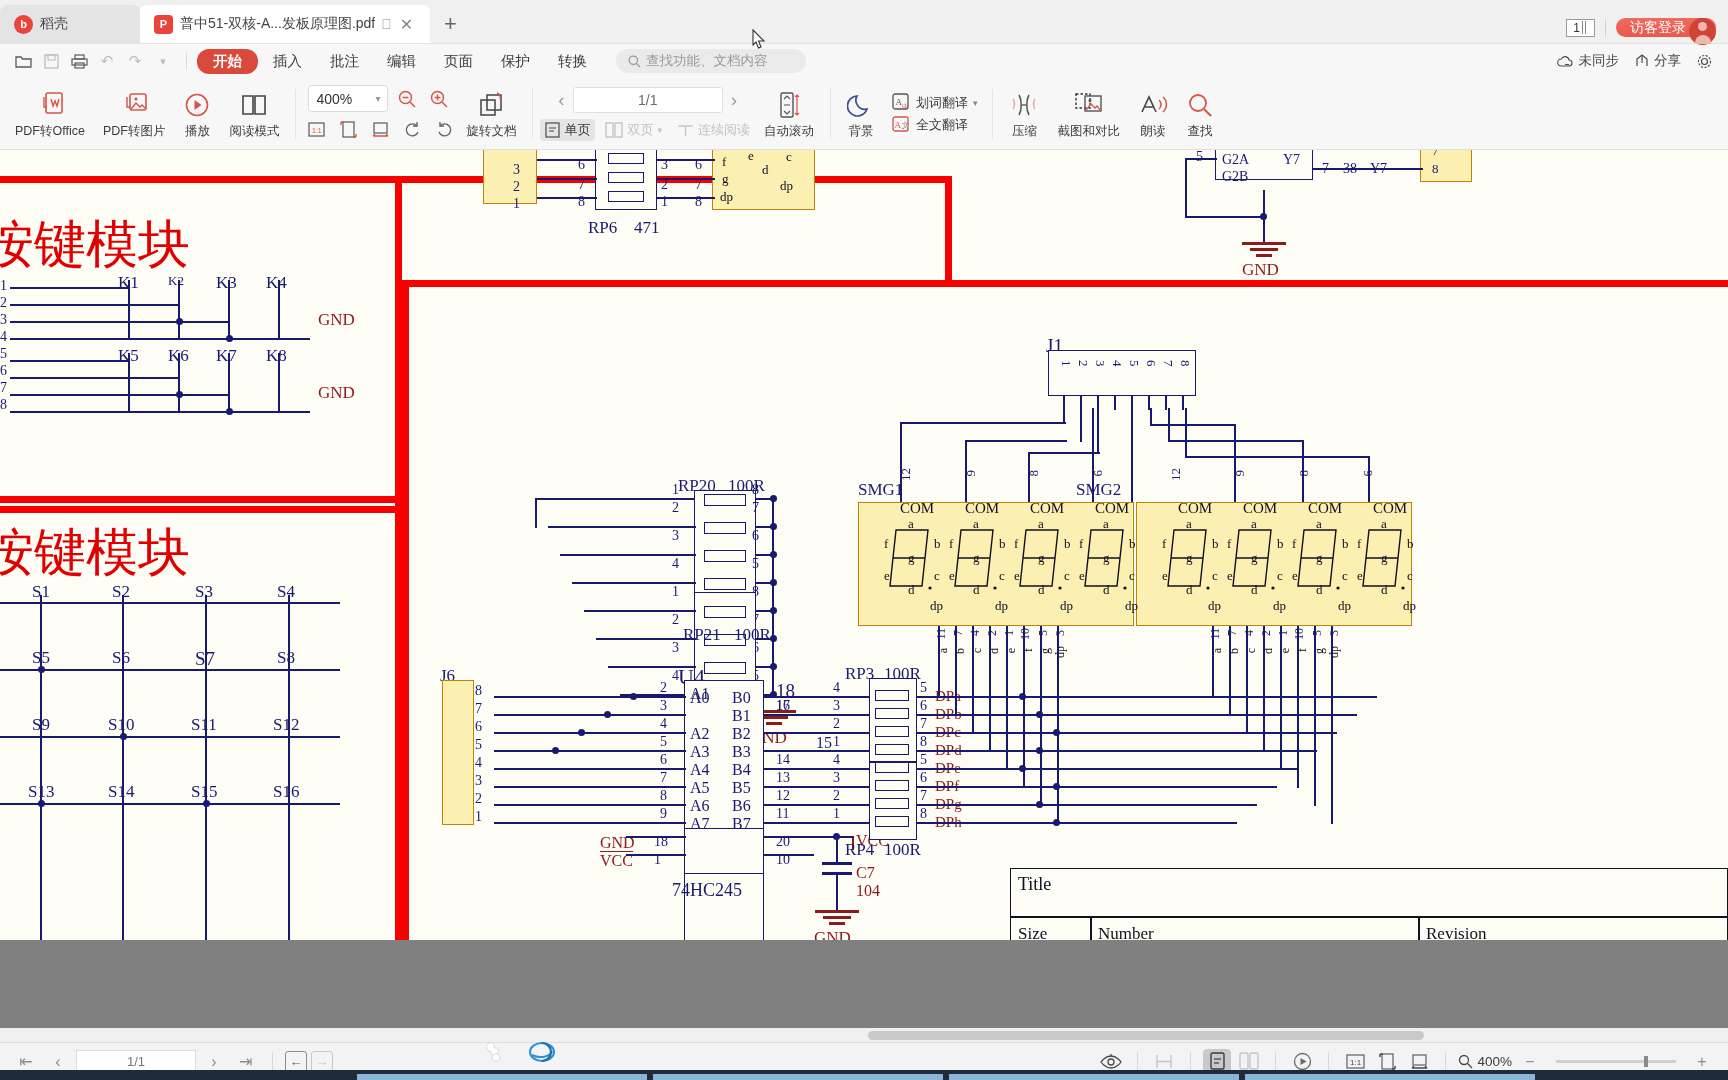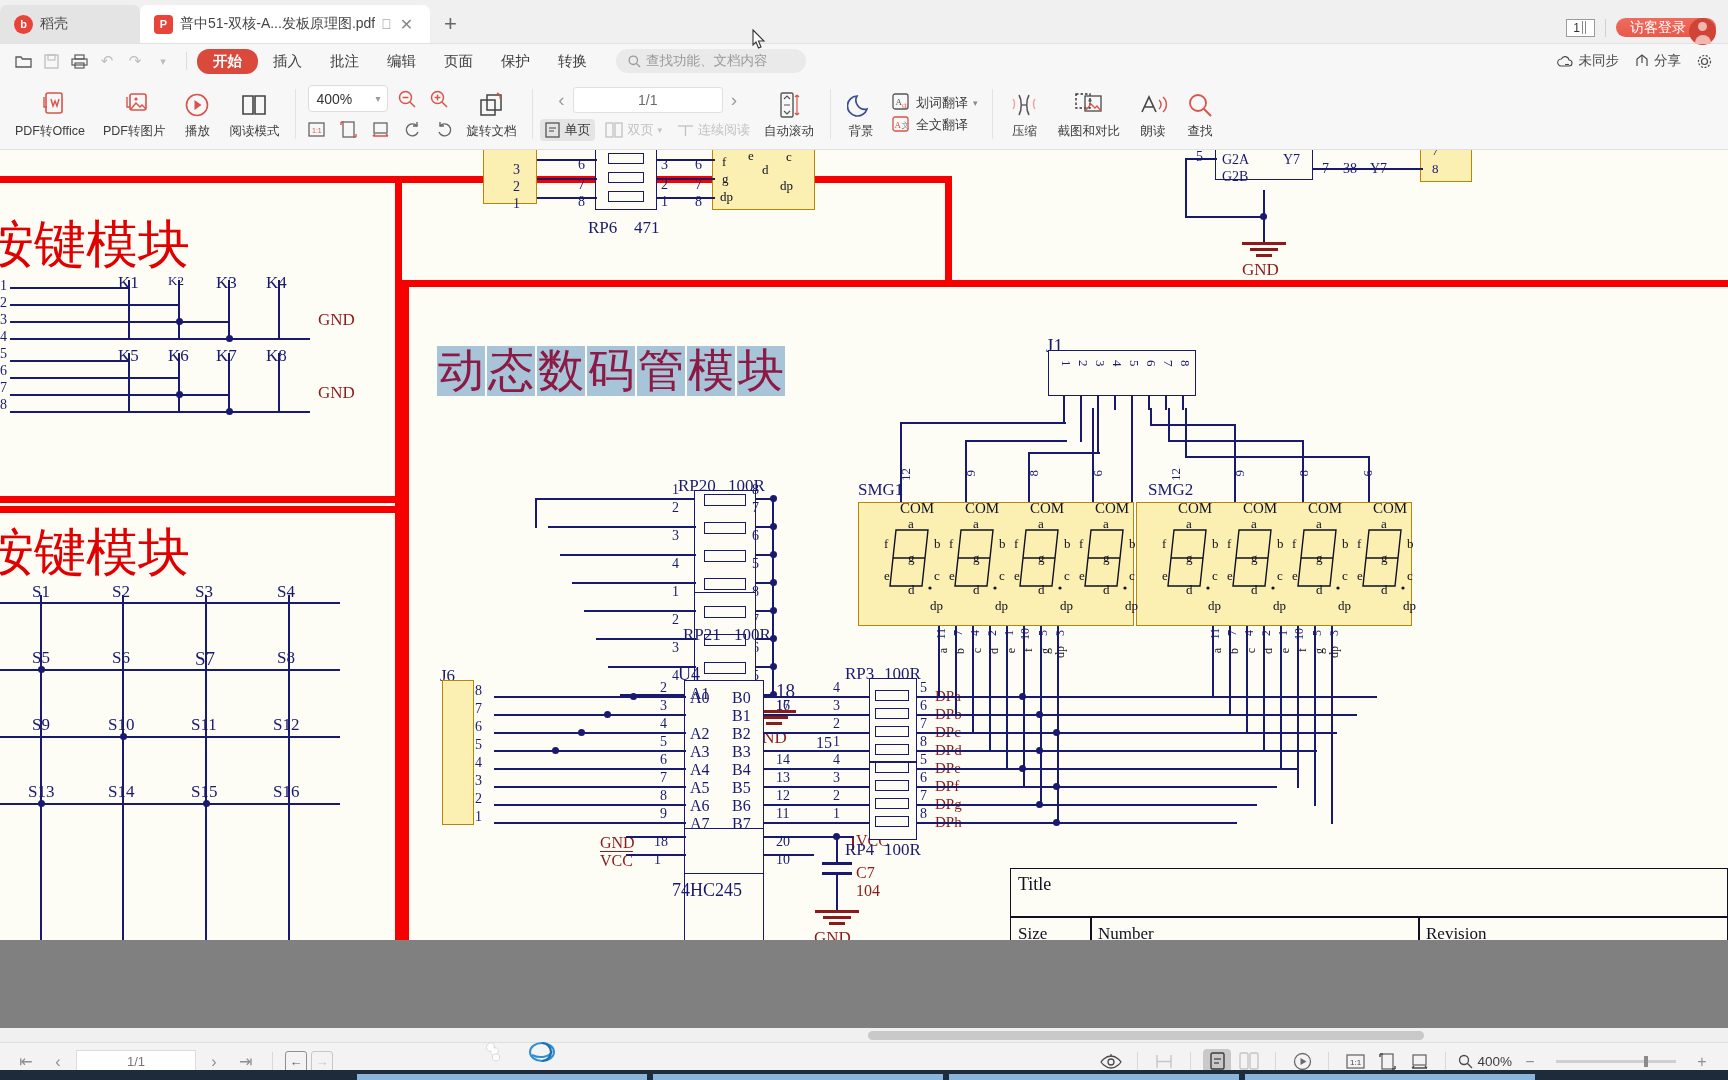--- a/index.html
+++ b/index.html
@@ -610,23 +610,20 @@
       <div class="wire" style="left:1185px;top:8px;width:2px;height:60px"></div>
       <div class="wire" style="left:1185px;top:66px;width:80px;height:2px"></div>
       <div class="wire" style="left:1263px;top:40px;width:2px;height:52px"></div>
       <div class="jdot" style="left:1260px;top:63px"></div>
 
       <div class="wireblk" style="left:1242px;top:92px;width:44px;height:3px;background:#8b1a1a"></div>
       <div class="wireblk" style="left:1250px;top:98px;width:28px;height:3px;background:#8b1a1a"></div>
       <div class="wireblk" style="left:1256px;top:104px;width:16px;height:3px;background:#8b1a1a"></div>
       <div class="lbl red" style="left:1242px;top:110px;font-size:17px">GND</div>
 
-      <div class="title-hl" style="left:437px;top:196px">
-        <span>动</span><span>态</span><span>数</span><span>码</span><span>管</span><span>模</span><span>块</span>
-      </div>
 
       <div class="lbl" style="left:1046px;top:185px;font-size:19px">J1</div>
       <div class="whitebox" style="left:1048px;top:200px;width:148px;height:46px"></div>
       <div class="lbl" style="left:1058px;top:210px;font-size:13px;writing-mode:vertical-rl">1</div>
       <div class="lbl" style="left:1075px;top:210px;font-size:13px;writing-mode:vertical-rl">2</div>
       <div class="lbl" style="left:1092px;top:210px;font-size:13px;writing-mode:vertical-rl">3</div>
       <div class="lbl" style="left:1109px;top:210px;font-size:13px;writing-mode:vertical-rl">4</div>
       <div class="lbl" style="left:1126px;top:210px;font-size:13px;writing-mode:vertical-rl">5</div>
       <div class="lbl" style="left:1143px;top:210px;font-size:13px;writing-mode:vertical-rl">6</div>
       <div class="lbl" style="left:1160px;top:210px;font-size:13px;writing-mode:vertical-rl">7</div>
@@ -655,21 +652,21 @@
       <div class="wire" style="left:1368px;top:306px;width:2px;height:76px"></div>
       <div class="wire" style="left:1168px;top:258px;width:2px;height:34px"></div>
       <div class="wire" style="left:1168px;top:290px;width:136px;height:2px"></div>
       <div class="wire" style="left:1302px;top:290px;width:2px;height:92px"></div>
       <div class="wire" style="left:1150px;top:258px;width:2px;height:18px"></div>
       <div class="wire" style="left:1150px;top:274px;width:86px;height:2px"></div>
       <div class="wire" style="left:1234px;top:274px;width:2px;height:108px"></div>
       <div class="wire" style="left:1131px;top:258px;width:2px;height:124px"></div>
 
       <div class="lbl" style="left:858px;top:330px;font-size:17px">SMG1</div>
-      <div class="lbl" style="left:1148px;top:330px;font-size:17px">SMG2</div>
+      <div class="lbl" style="left:1076px;top:330px;font-size:17px">SMG2</div>
       <div class="lbl" style="left:898px;top:318px;font-size:13px;writing-mode:vertical-rl;transform:rotate(180deg)">12</div>
       <div class="lbl" style="left:963px;top:320px;font-size:13px;writing-mode:vertical-rl;transform:rotate(180deg)">9</div>
       <div class="lbl" style="left:1026px;top:320px;font-size:13px;writing-mode:vertical-rl;transform:rotate(180deg)">8</div>
       <div class="lbl" style="left:1090px;top:320px;font-size:13px;writing-mode:vertical-rl;transform:rotate(180deg)">6</div>
       <div class="lbl" style="left:1168px;top:318px;font-size:13px;writing-mode:vertical-rl;transform:rotate(180deg)">12</div>
       <div class="lbl" style="left:1232px;top:320px;font-size:13px;writing-mode:vertical-rl;transform:rotate(180deg)">9</div>
       <div class="lbl" style="left:1296px;top:320px;font-size:13px;writing-mode:vertical-rl;transform:rotate(180deg)">8</div>
       <div class="lbl" style="left:1360px;top:320px;font-size:13px;writing-mode:vertical-rl;transform:rotate(180deg)">6</div>
 
       <div class="yellowbox" style="left:858px;top:352px;width:276px;height:124px"></div>
@@ -909,21 +906,21 @@
       <div class="wire" style="left:494px;top:600px;width:190px;height:2px"></div>
       <div class="wire" style="left:494px;top:618px;width:190px;height:2px"></div>
       <div class="wire" style="left:494px;top:636px;width:190px;height:2px"></div>
       <div class="wire" style="left:494px;top:654px;width:190px;height:2px"></div>
       <div class="wire" style="left:494px;top:672px;width:190px;height:2px"></div>
       <div class="jdot" style="left:630px;top:543px"></div>
       <div class="jdot" style="left:604px;top:561px"></div>
       <div class="jdot" style="left:578px;top:579px"></div>
       <div class="jdot" style="left:552px;top:597px"></div>
 
-      <div class="lbl" style="left:678px;top:514px;font-size:18px">U4</div>
+      <div class="lbl" style="left:678px;top:514px;font-size:22px">U4</div>
       <div class="whitebox" style="left:684px;top:530px;width:80px;height:330px"></div>
       <div class="lbl" style="left:690px;top:539px;font-size:16px">A0</div>
       <div class="lbl" style="left:690px;top:535px;font-size:16px">A1</div>
       <div class="lbl" style="left:690px;top:575px;font-size:16px">A2</div>
       <div class="lbl" style="left:690px;top:593px;font-size:16px">A3</div>
       <div class="lbl" style="left:690px;top:611px;font-size:16px">A4</div>
       <div class="lbl" style="left:690px;top:629px;font-size:16px">A5</div>
       <div class="lbl" style="left:690px;top:647px;font-size:16px">A6</div>
       <div class="lbl" style="left:690px;top:665px;font-size:16px">A7</div>
       <div class="lbl" style="left:732px;top:539px;font-size:16px">B0</div>

